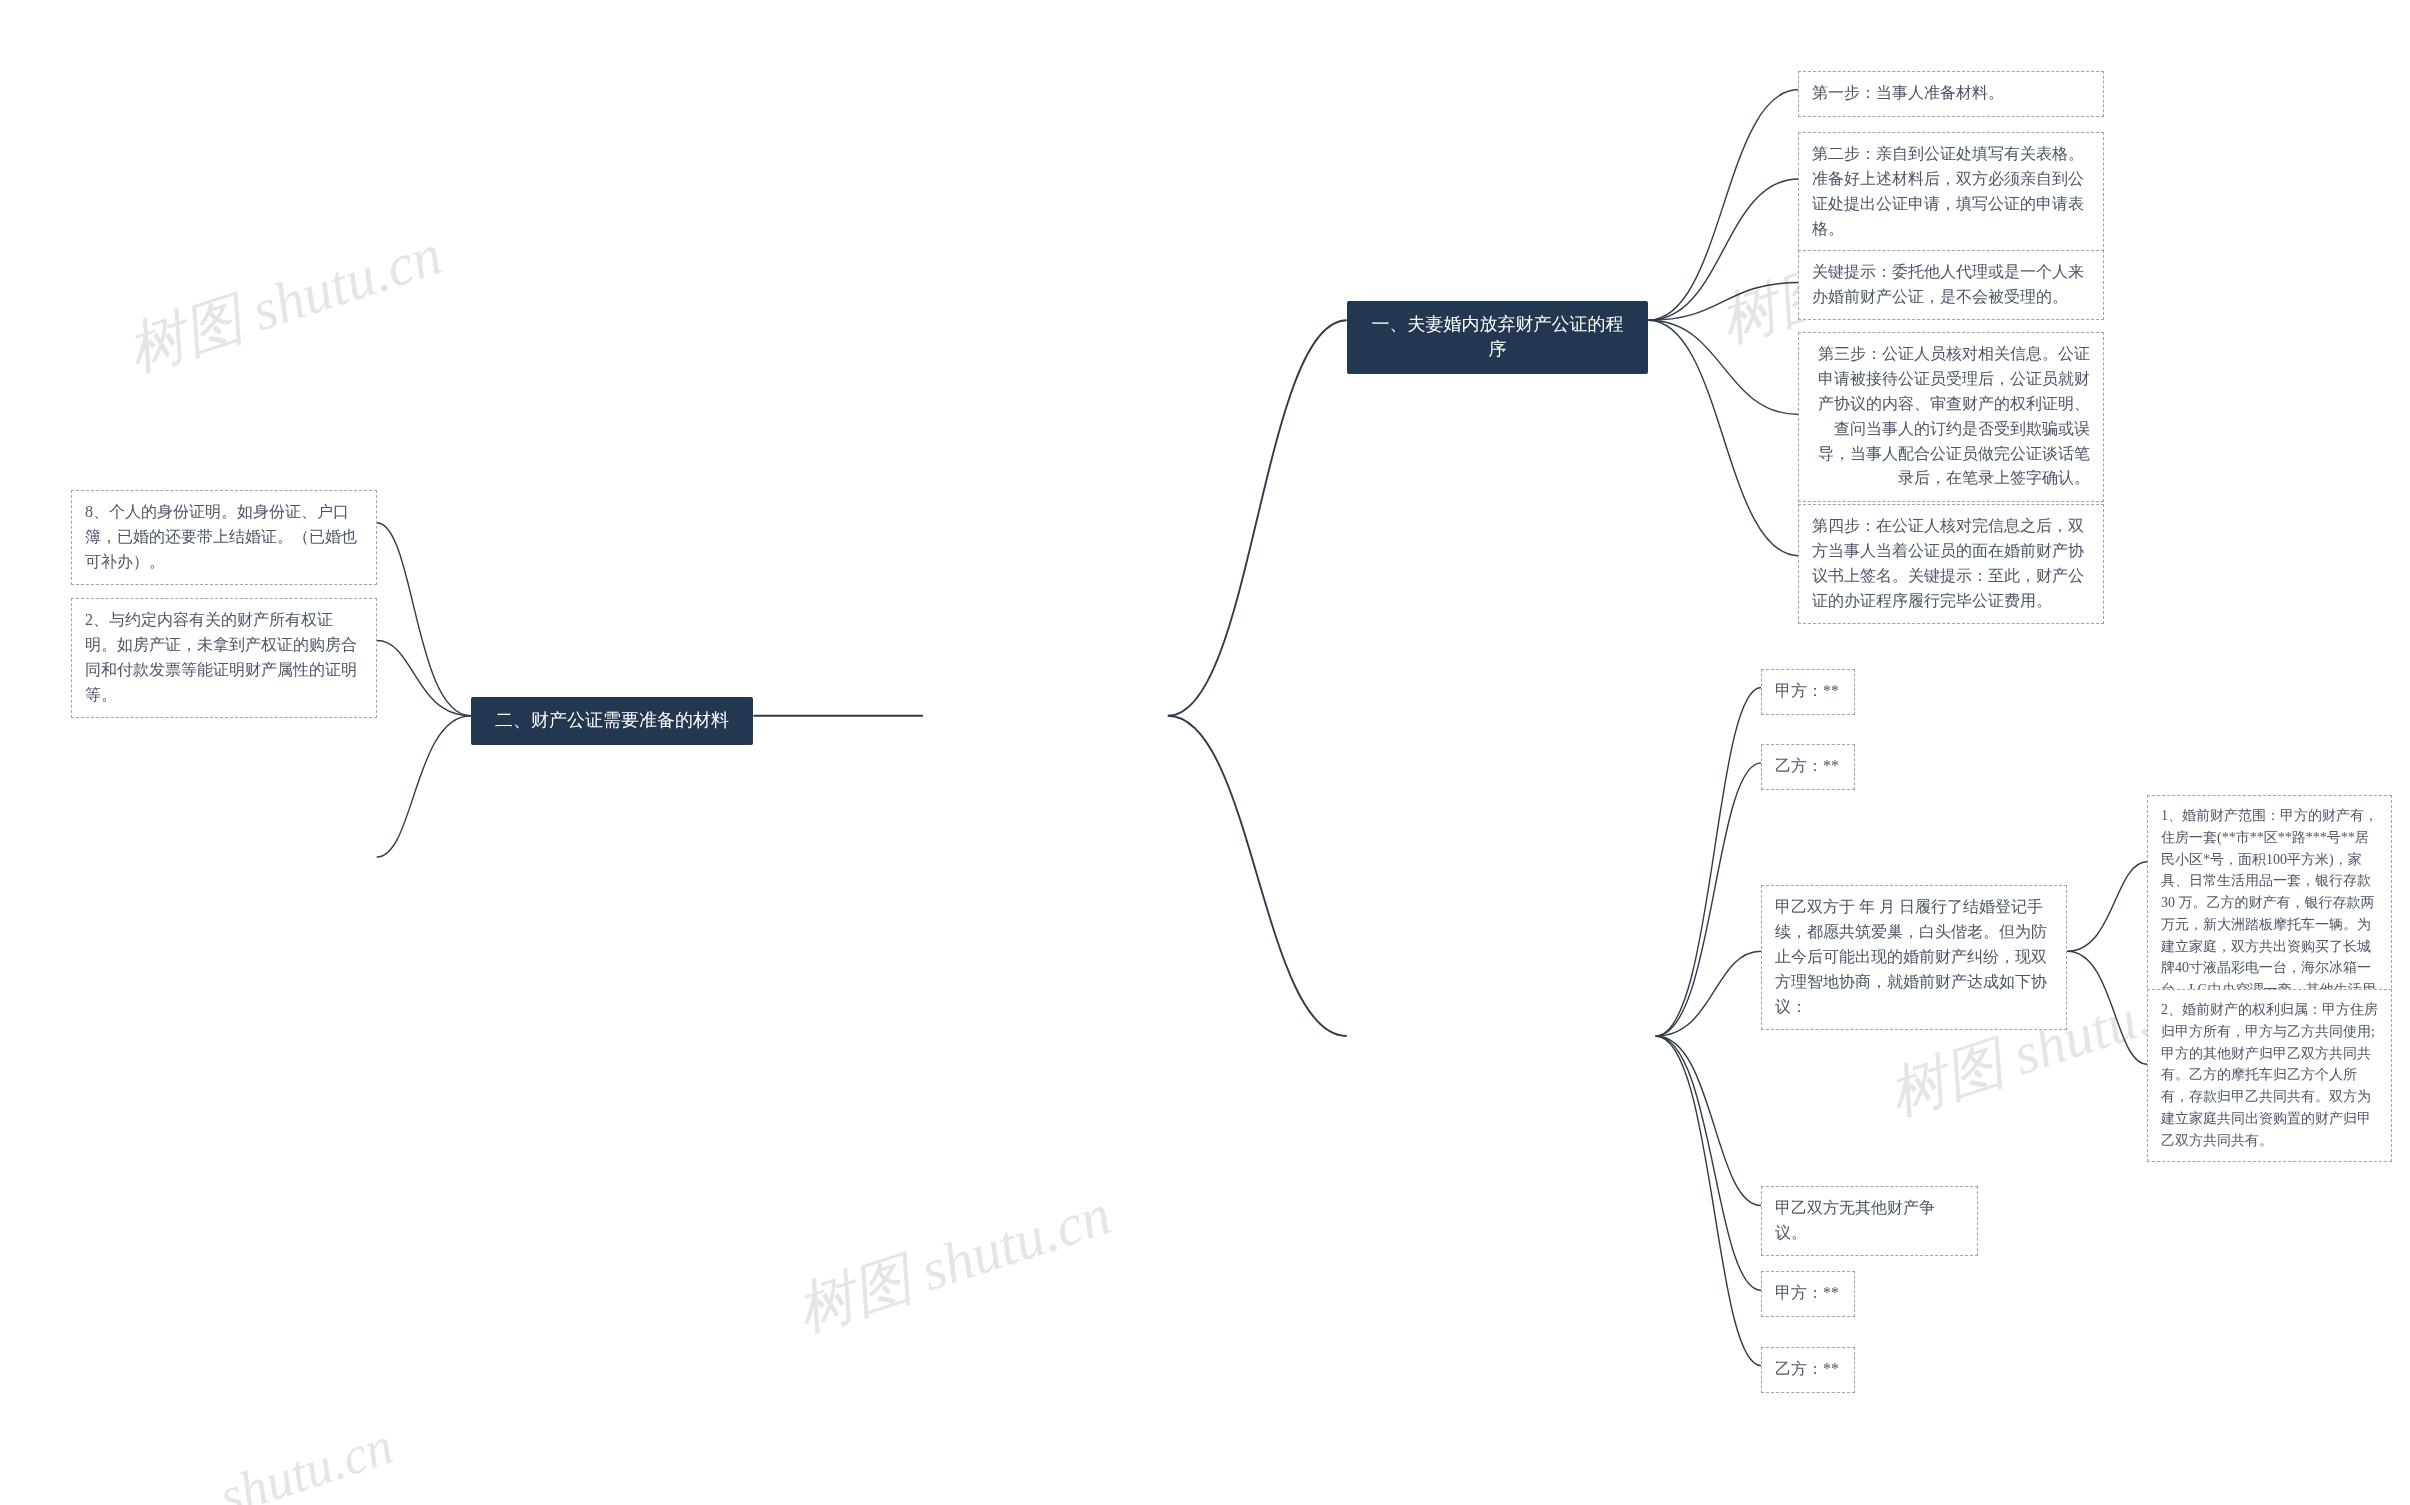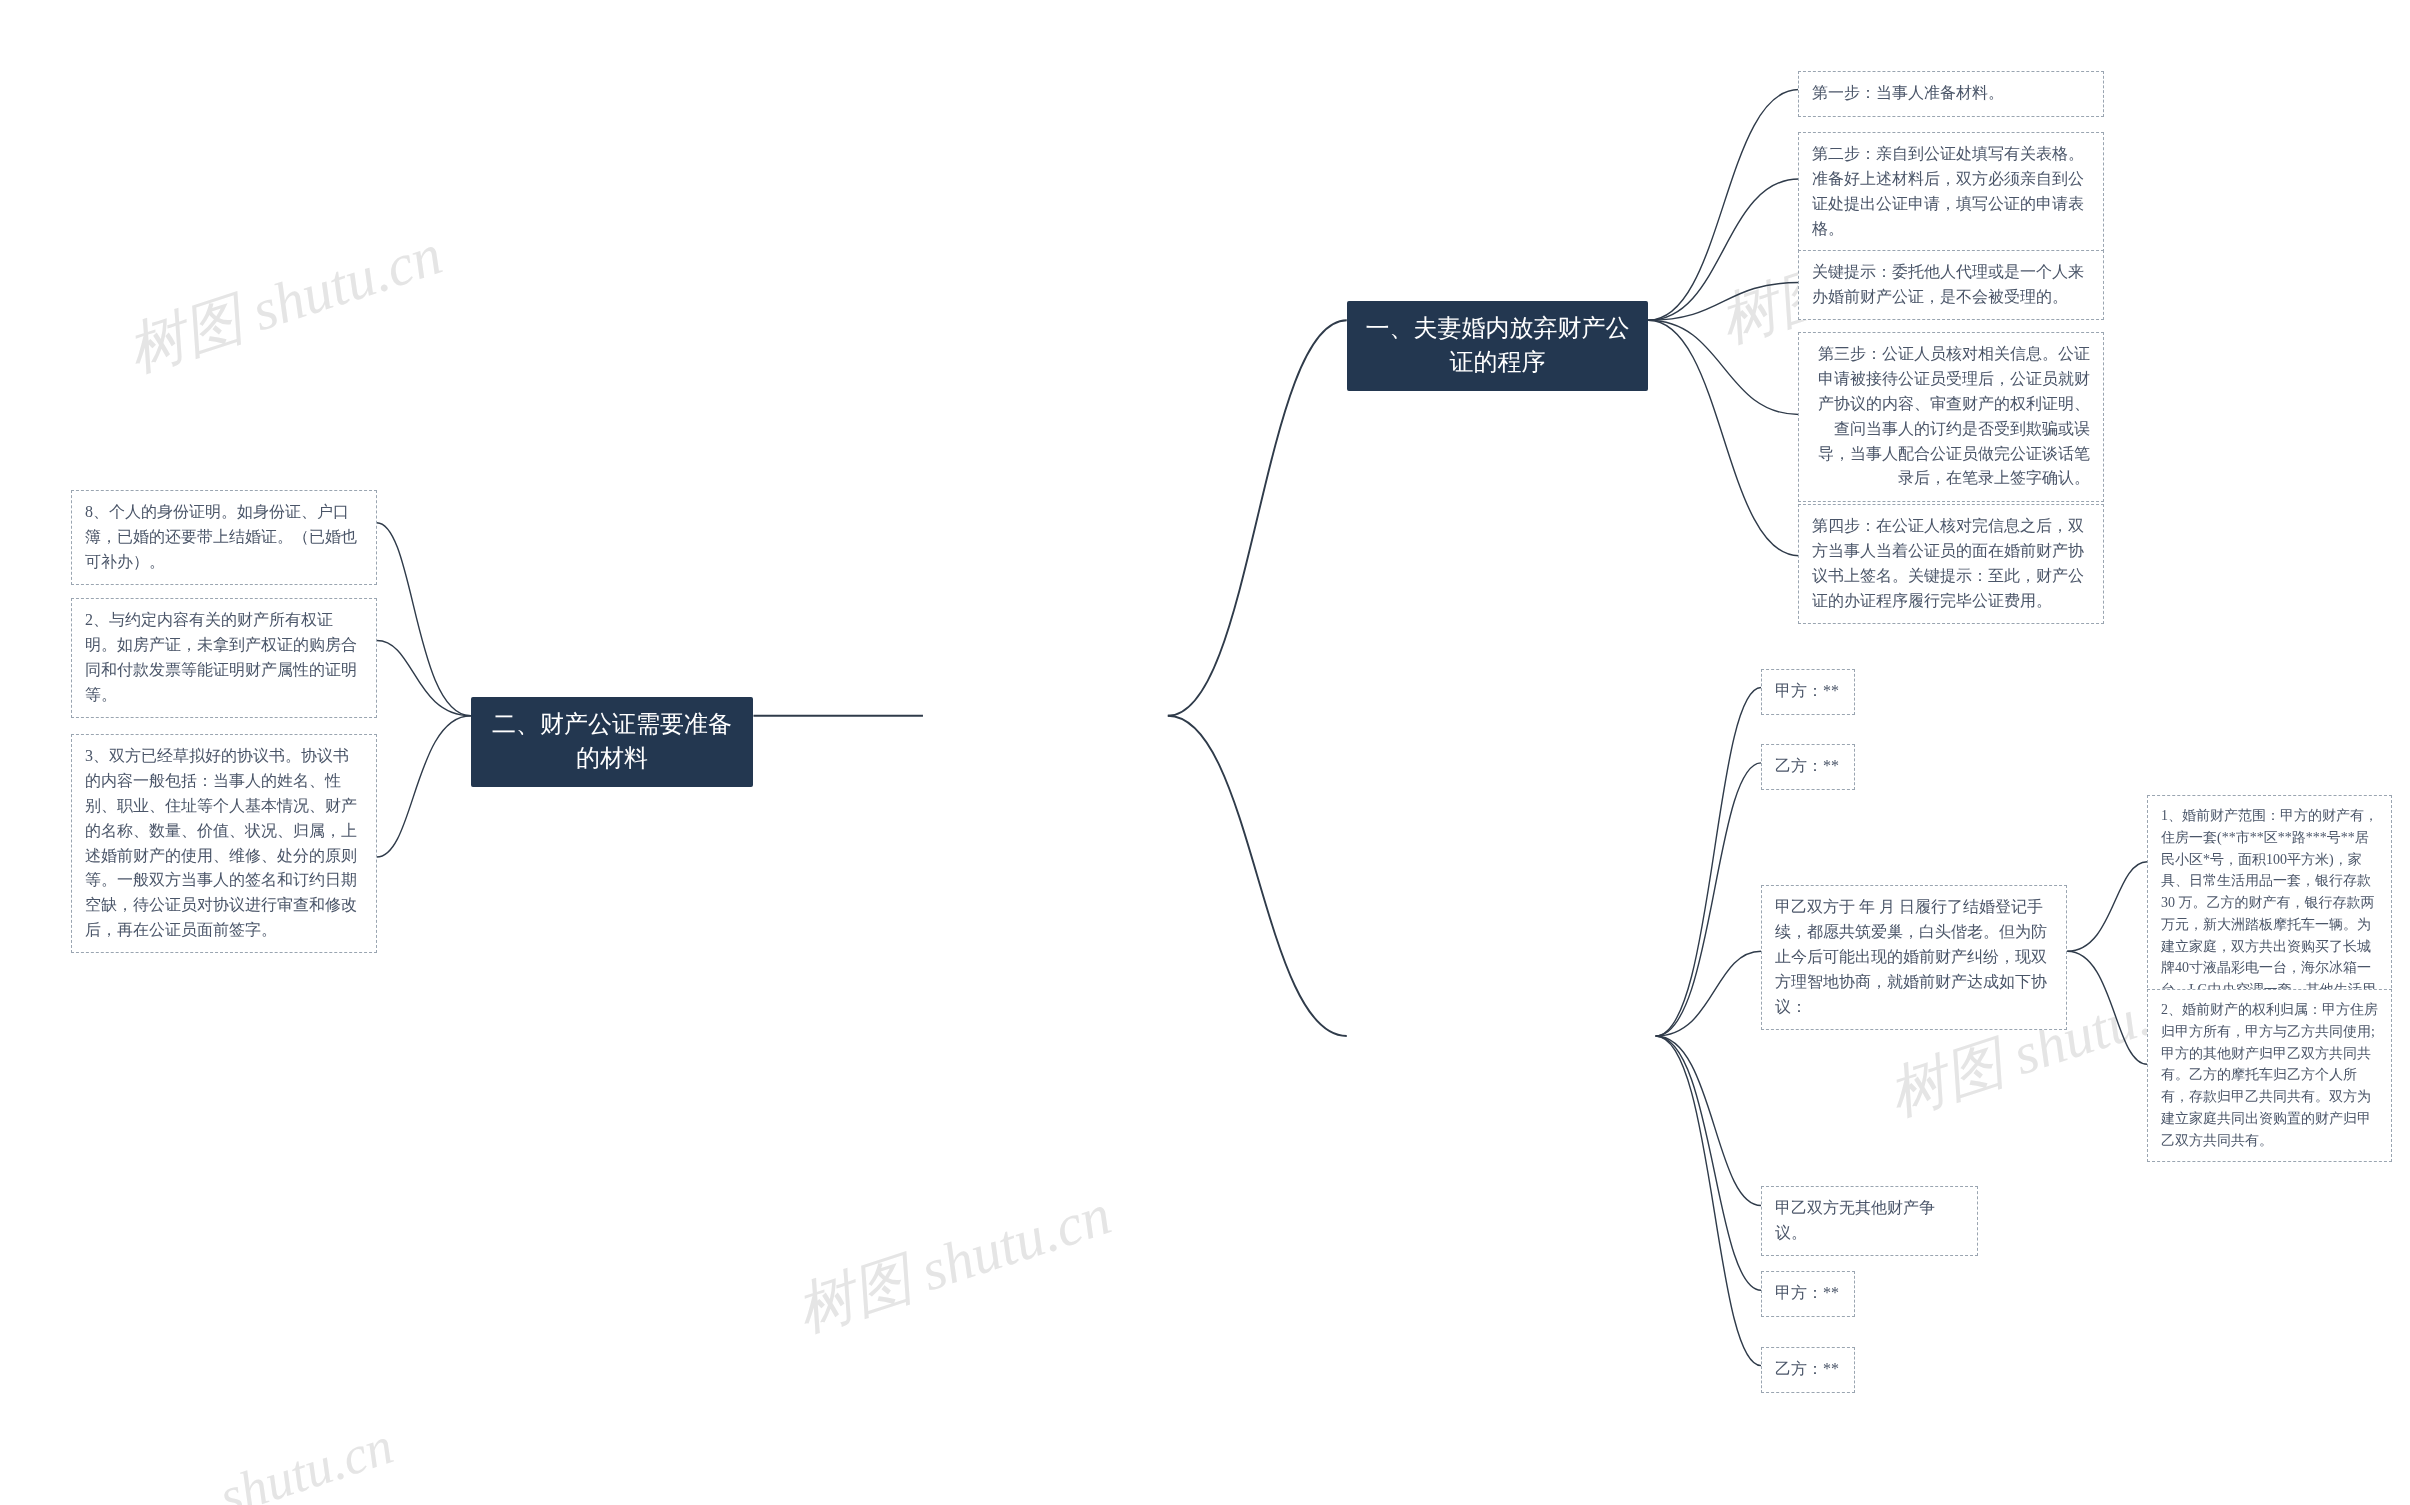--- a/index.html
+++ b/index.html
@@ -36,21 +36,21 @@
     color: #1f2a38;
     font-size: 21px;
     padding: 15px 19px;
     text-align: center;
     line-height: 1.5;
     width: 245px;
   }
   .branch {
     background: #233750;
     color: #ffffff;
-    font-size: 24px;
+    font-size: 18px;
     padding: 11.3px 17px;
     line-height: 1.4;
     text-align: center;
     border-radius: 1.9px;
   }
   .leaf {
     border: 1.9px dashed #9aa5b1;
     color: #4a5568;
     font-size: 16px;
     padding: 9.4px 13px;
@@ -109,21 +109,20 @@
     <path d="M 1758 1100 C 1820 1100, 1820 1450, 1870 1450" stroke="#2f3b4a" stroke-width="1.5" fill="none"></path>
 
     <path d="M 2195 1010 C 2245 1010, 2245 915, 2280 915" stroke="#2f3b4a" stroke-width="1.5" fill="none"></path>
     <path d="M 2195 1010 C 2245 1010, 2245 1130, 2280 1130" stroke="#2f3b4a" stroke-width="1.5" fill="none"></path>
   </svg>
 
 
   <div class="node branch z1" style="left:471px; top:697px; width:282px;">二、财产公证需要准备的材料</div>
   <div class="node leaf z1" style="left:71px; top:490px; width:306px;">8、个人的身份证明。如身份证、户口簿，已婚的还要带上结婚证。（已婚也可补办）。</div>
   <div class="node leaf z1" style="left:71px; top:598px; width:306px;">2、与约定内容有关的财产所有权证明。如房产证，未拿到产权证的购房合同和付款发票等能证明财产属性的证明等。</div>
-  <div class="node leaf z1" style="left:71px; top:734px; width:306px;">3、双方已经草拟好的协议书。协议书的内容一般包括：当事人的姓名、性别、职业、住址等个人基本情况、财产的名称、数量、价值、状况、归属，上述婚前财产的使用、维修、处分的原则等。一般双方当事人的签名和订约日期空缺，待公证员对协议进行审查和修改后，再在公证员面前签字。</div>
 
   <div class="node branch z1" style="left:1347px; top:301px; width:301px;">一、夫妻婚内放弃财产公证的程序</div>
   <div class="node leaf z1" style="left:1798px; top:71px; width:306px;">第一步：当事人准备材料。</div>
   <div class="node leaf z1" style="left:1798px; top:132px; width:306px;">第二步：亲自到公证处填写有关表格。准备好上述材料后，双方必须亲自到公证处提出公证申请，填写公证的申请表格。</div>
   <div class="node leaf z1" style="left:1798px; top:250px; width:306px;">关键提示：委托他人代理或是一个人来办婚前财产公证，是不会被受理的。</div>
   <div class="node leaf z1" style="left:1798px; top:332px; width:306px;text-align:right;">第三步：公证人员核对相关信息。公证申请被接待公证员受理后，公证员就财产协议的内容、审查财产的权利证明、查问当事人的订约是否受到欺骗或误导，当事人配合公证员做完公证谈话笔录后，在笔录上签字确认。</div>
   <div class="node leaf z1" style="left:1798px; top:504px; width:306px;">第四步：在公证人核对完信息之后，双方当事人当着公证员的面在婚前财产协议书上签名。关键提示：至此，财产公证的办证程序履行完毕公证费用。</div>
 
   <div class="node leaf z1" style="left:1761px; top:669px; width:94px;">甲方：**</div>
   <div class="node leaf z1" style="left:1761px; top:744px; width:94px;">乙方：**</div>

